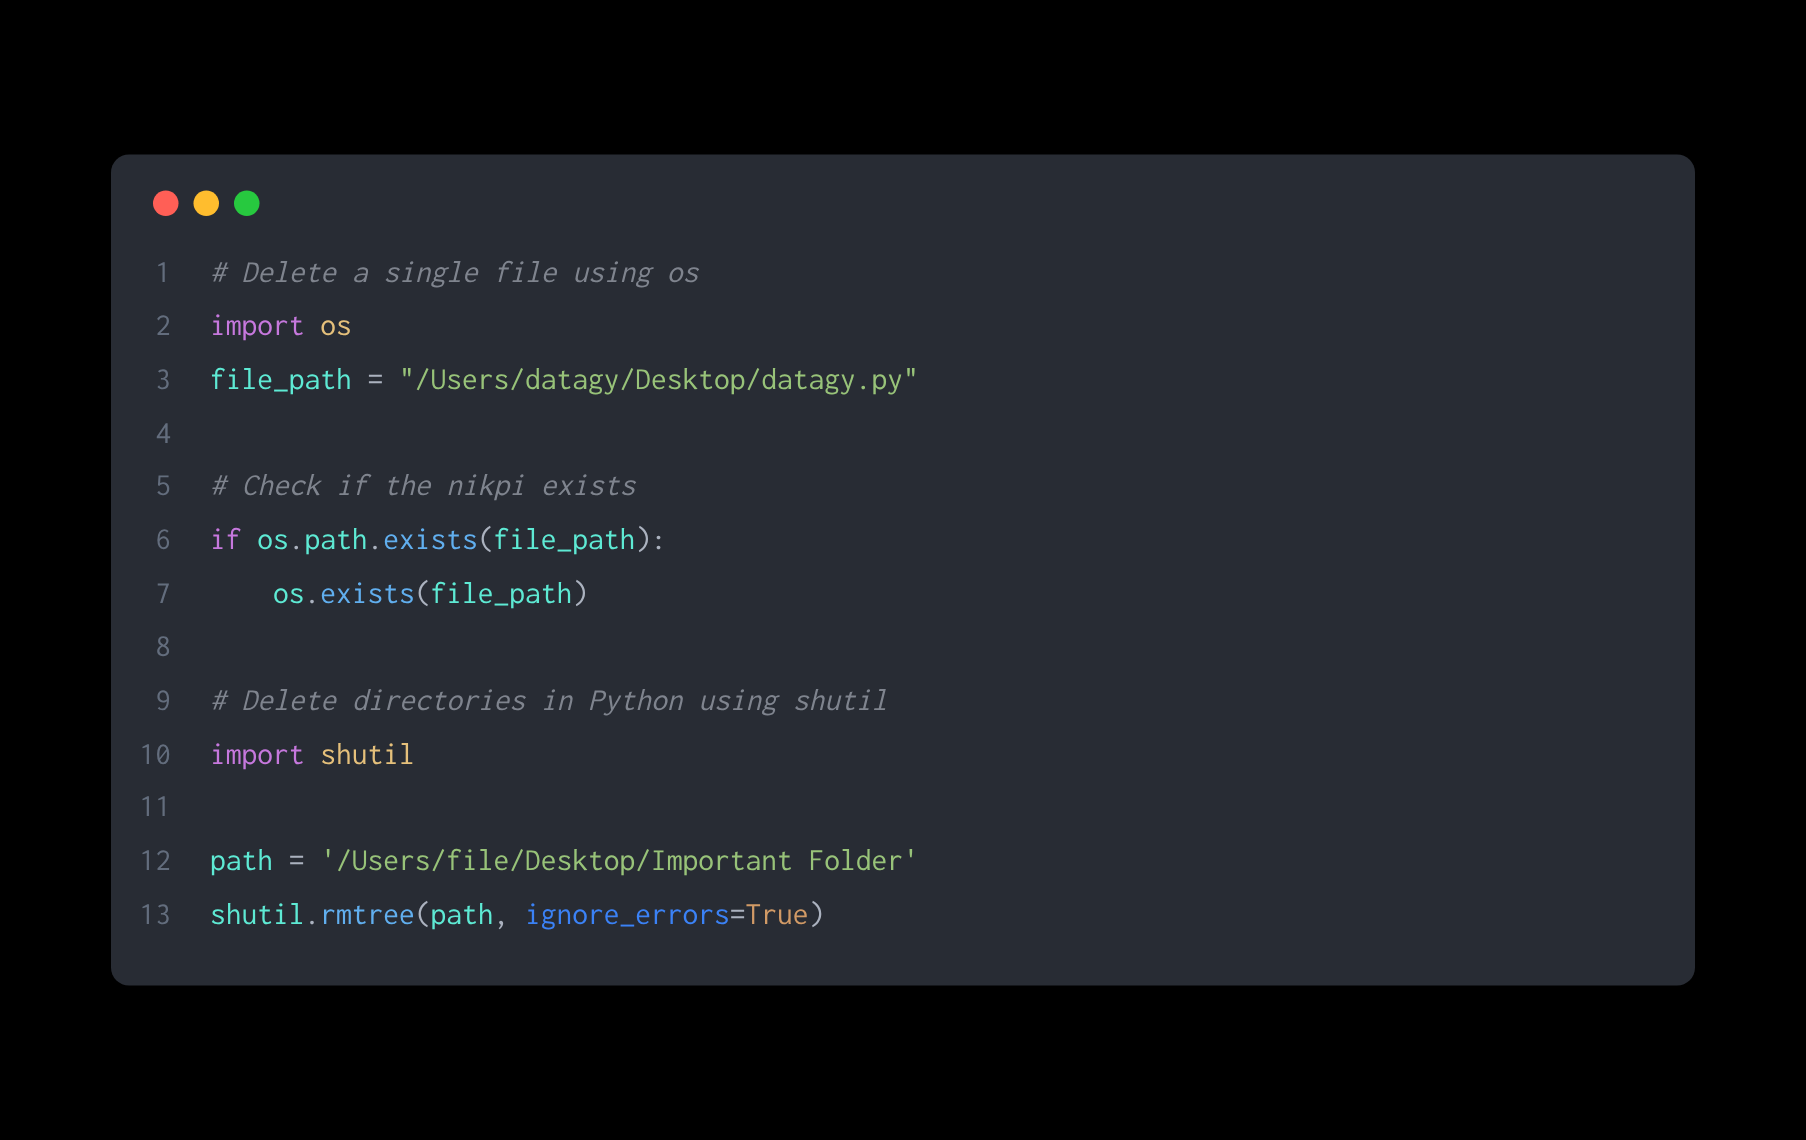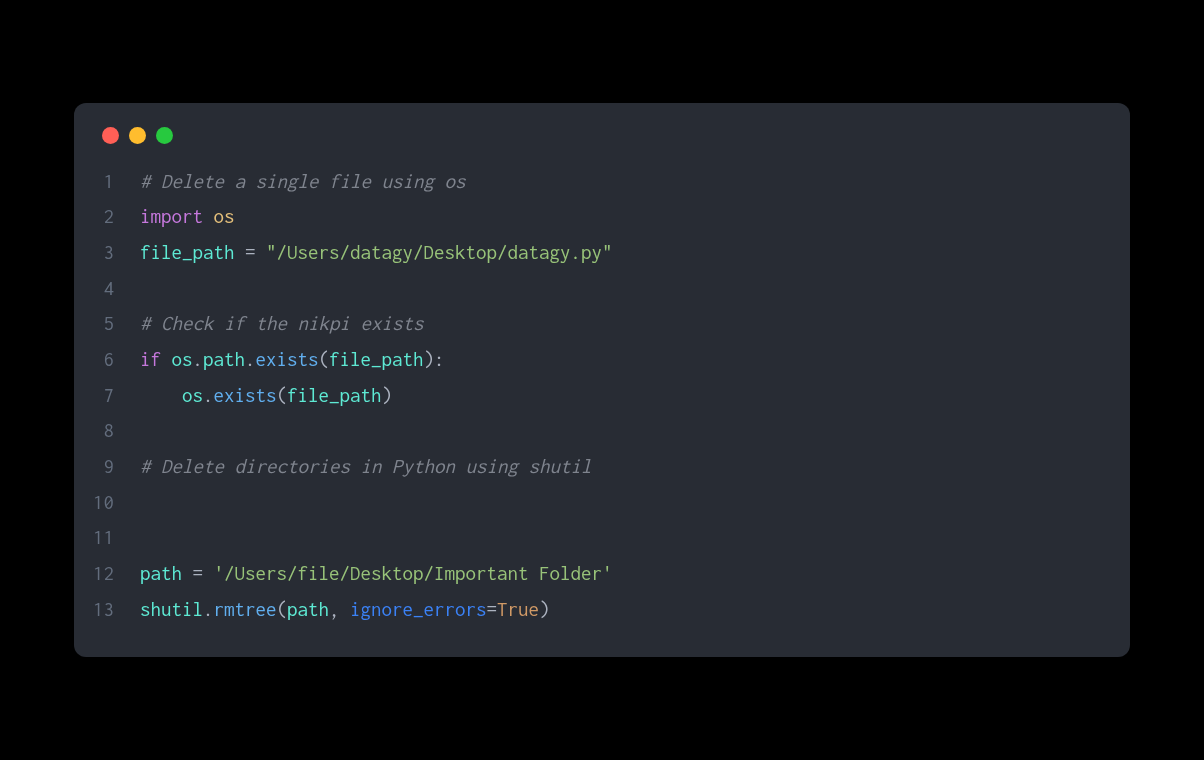--- a/index.html
+++ b/index.html
@@ -89,18 +89,18 @@
   <div class="code-area" id="code-area">
       <div class="code-line"><span class="line-number">1</span><span class="line-content"><span class="tok-comment"># Delete a single file using os</span></span></div>
       <div class="code-line"><span class="line-number">2</span><span class="line-content"><span class="tok-keyword">import</span><span class="tok-plain"> </span><span class="tok-variable">os</span></span></div>
       <div class="code-line"><span class="line-number">3</span><span class="line-content"><span class="tok-plain">file_path </span><span class="tok-operator">=</span><span class="tok-plain"> </span><span class="tok-string">"/Users/datagy/Desktop/datagy.py"</span></span></div>
       <div class="code-line"><span class="line-number">4</span><span class="line-content">&nbsp;</span></div>
       <div class="code-line"><span class="line-number">5</span><span class="line-content"><span class="tok-comment"># Check if the nikpi exists</span></span></div>
       <div class="code-line"><span class="line-number">6</span><span class="line-content"><span class="tok-keyword">if</span><span class="tok-plain"> os</span><span class="tok-punct">.</span><span class="tok-plain">path</span><span class="tok-punct">.</span><span class="tok-function">exists</span><span class="tok-punct">(</span><span class="tok-plain">file_path</span><span class="tok-punct">)</span><span class="tok-punct">:</span></span></div>
       <div class="code-line"><span class="line-number">7</span><span class="line-content"><span class="tok-plain">    os</span><span class="tok-punct">.</span><span class="tok-function">exists</span><span class="tok-punct">(</span><span class="tok-plain">file_path</span><span class="tok-punct">)</span></span></div>
       <div class="code-line"><span class="line-number">8</span><span class="line-content">&nbsp;</span></div>
       <div class="code-line"><span class="line-number">9</span><span class="line-content"><span class="tok-comment"># Delete directories in Python using shutil</span></span></div>
-      <div class="code-line"><span class="line-number">10</span></div>
+      <div class="code-line"><span class="line-number">10</span><span class="line-content"><span class="tok-keyword">import</span><span class="tok-plain"> </span><span class="tok-variable">shutil</span></span></div>
       <div class="code-line"><span class="line-number">11</span><span class="line-content">&nbsp;</span></div>
       <div class="code-line"><span class="line-number">12</span><span class="line-content"><span class="tok-plain">path </span><span class="tok-operator">=</span><span class="tok-plain"> </span><span class="tok-string">'/Users/file/Desktop/Important Folder'</span></span></div>
       <div class="code-line"><span class="line-number">13</span><span class="line-content"><span class="tok-plain">shutil</span><span class="tok-punct">.</span><span class="tok-function">rmtree</span><span class="tok-punct">(</span><span class="tok-plain">path</span><span class="tok-punct">, </span><span class="tok-param">ignore_errors</span><span class="tok-operator">=</span><span class="tok-bool">True</span><span class="tok-punct">)</span></span></div>
     </div>
 </div>
 
 </body></html>

